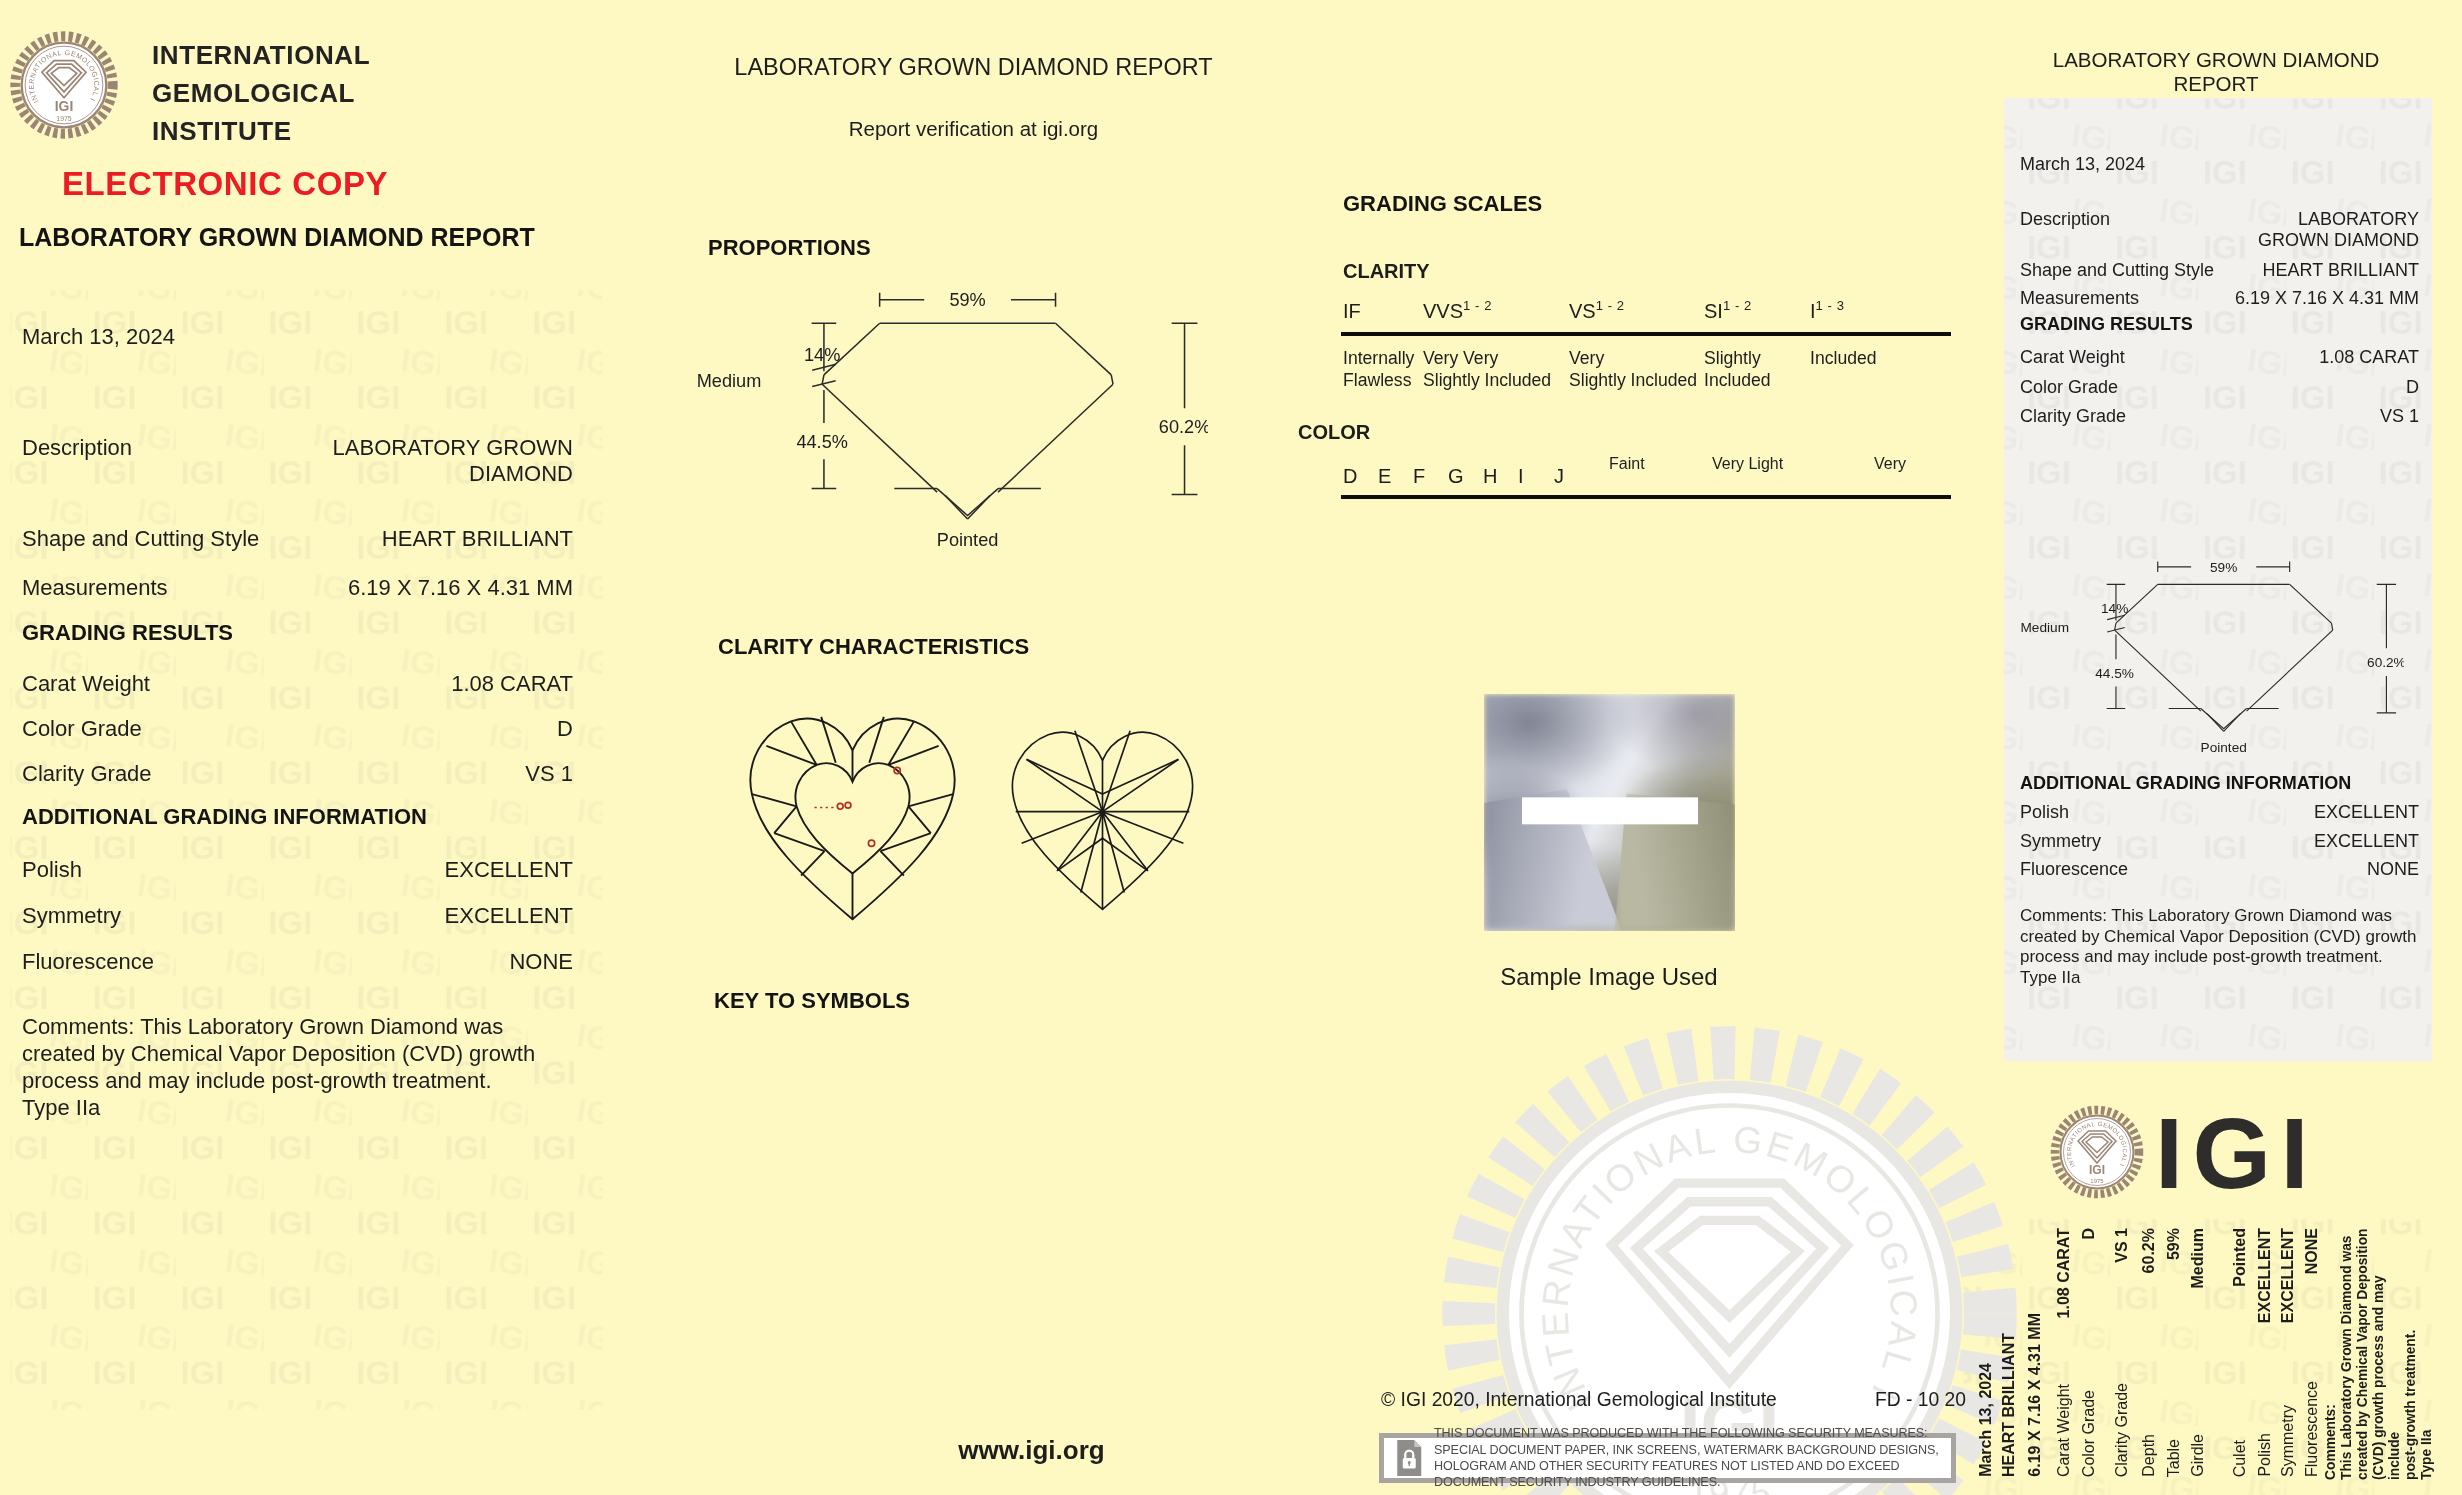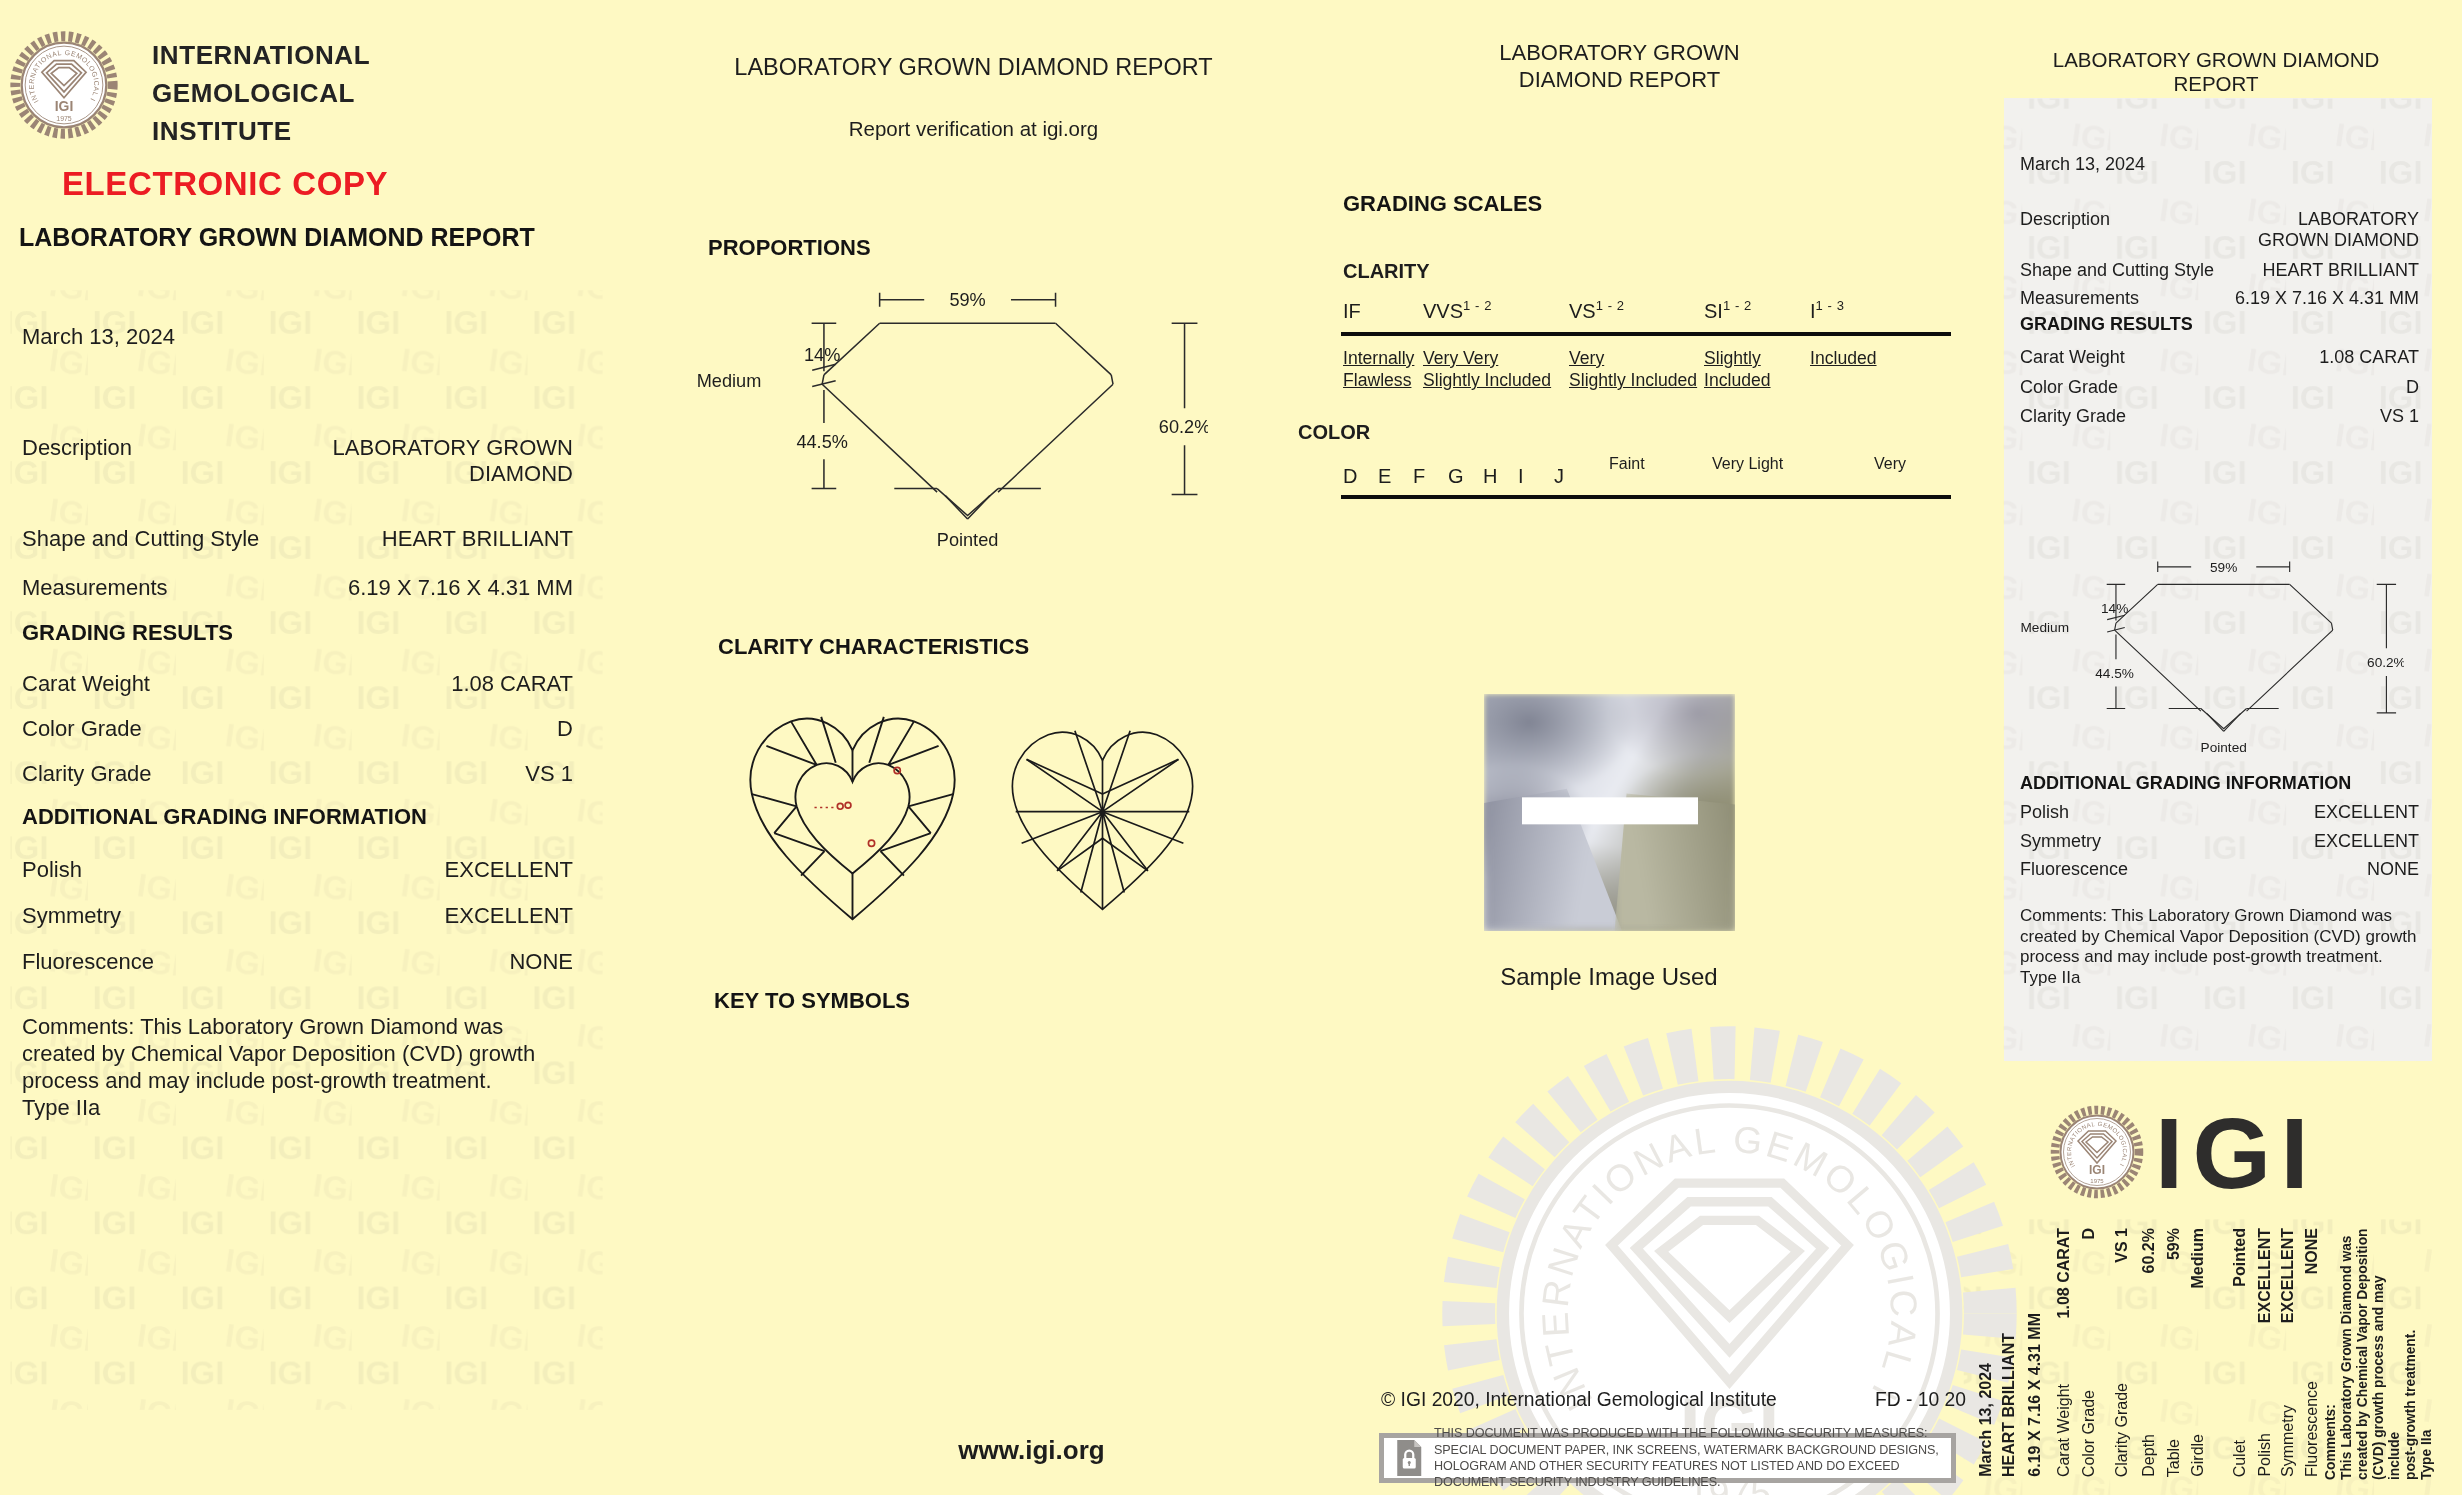--- a/index.html
+++ b/index.html
@@ -21,21 +21,21 @@
   .c2title{left:692px;top:54px;width:563px;text-align:center;font-size:23.5px;font-weight:500;}
   .c2verify{left:692px;top:117px;width:563px;text-align:center;font-size:20.5px;}
   .h2{font-size:22px;font-weight:700;color:#141414;}
   .keyline{left:762px;top:1031px;font-size:20px;line-height:22px;}
   .website{left:891px;top:1435px;width:281px;text-align:center;font-size:26px;font-weight:700;}
   
   .c3title{left:1438px;top:39px;width:363px;text-align:center;font-size:22px;font-weight:500;line-height:27px;}
   .thickline{position:absolute;height:4.1px;background:#0d0d0d;}
   .gcode{position:absolute;top:298px;font-size:20px;}
   .gcode sup{font-size:13px;vertical-align:super;letter-spacing:0.6px;}
-  .gdesc{position:absolute;top:347px;font-size:17.6px;line-height:22px;text-decoration:underline;}
+  .gdesc{position:absolute;top:347px;font-size:17.6px;line-height:22px;}
   .cletter{position:absolute;top:465px;font-size:20px;}
   .ccat{position:absolute;top:455px;font-size:16px;}
   .sampleimg{left:1484px;top:694px;width:251px;height:237px;overflow:hidden;}
   .si-base{position:absolute;inset:0;
      background:
        radial-gradient(60% 45% at 18% 12%, rgba(116,120,136,.85), rgba(116,120,136,0) 70%),
        radial-gradient(55% 40% at 85% 8%, rgba(125,122,140,.6), rgba(125,122,140,0) 65%),
        radial-gradient(45% 35% at 12% 55%, rgba(98,100,118,.75), rgba(98,100,118,0) 70%),
        radial-gradient(50% 38% at 88% 52%, rgba(128,126,96,.8), rgba(128,126,96,0) 70%),
        radial-gradient(55% 45% at 40% 95%, rgba(120,118,100,.7), rgba(120,118,100,0) 72%),
@@ -246,24 +246,20 @@
   <svg class="abs" style="left:726px;top:699px" width="253" height="246" viewBox="0 0 220 220">
     <use href="#heart-crown"></use>
   </svg>
   <svg class="abs" style="left:994px;top:704px" width="217" height="239" viewBox="0 0 220 220">
     <use href="#heart-pav"></use>
   </svg>
 
   <div class="abs h2" style="left:714px;top:988px">KEY TO SYMBOLS</div>
   <div class="abs website">www.igi.org</div>
 
-  <div class="abs c3title">
-    <div>LABORATORY GROWN</div>
-    <div>DIAMOND REPORT</div>
-  </div>
   <div class="abs h2" style="left:1343px;top:191px">GRADING SCALES</div>
   <div class="abs" style="left:1343px;top:260px;font-size:20px;font-weight:700">CLARITY</div>
 
   <div class="gcode" style="left:1343px"><span>IF</span><sup></sup></div>
   <div class="gcode" style="left:1423px"><span>VVS</span><sup>1 - 2</sup></div>
   <div class="gcode" style="left:1569px"><span>VS</span><sup>1 - 2</sup></div>
   <div class="gcode" style="left:1704px"><span>SI</span><sup>1 - 2</sup></div>
   <div class="gcode" style="left:1810px"><span>I</span><sup>1 - 3</sup></div>
 
   <div class="thickline" style="left:1341px;top:332px;width:610px"></div>

